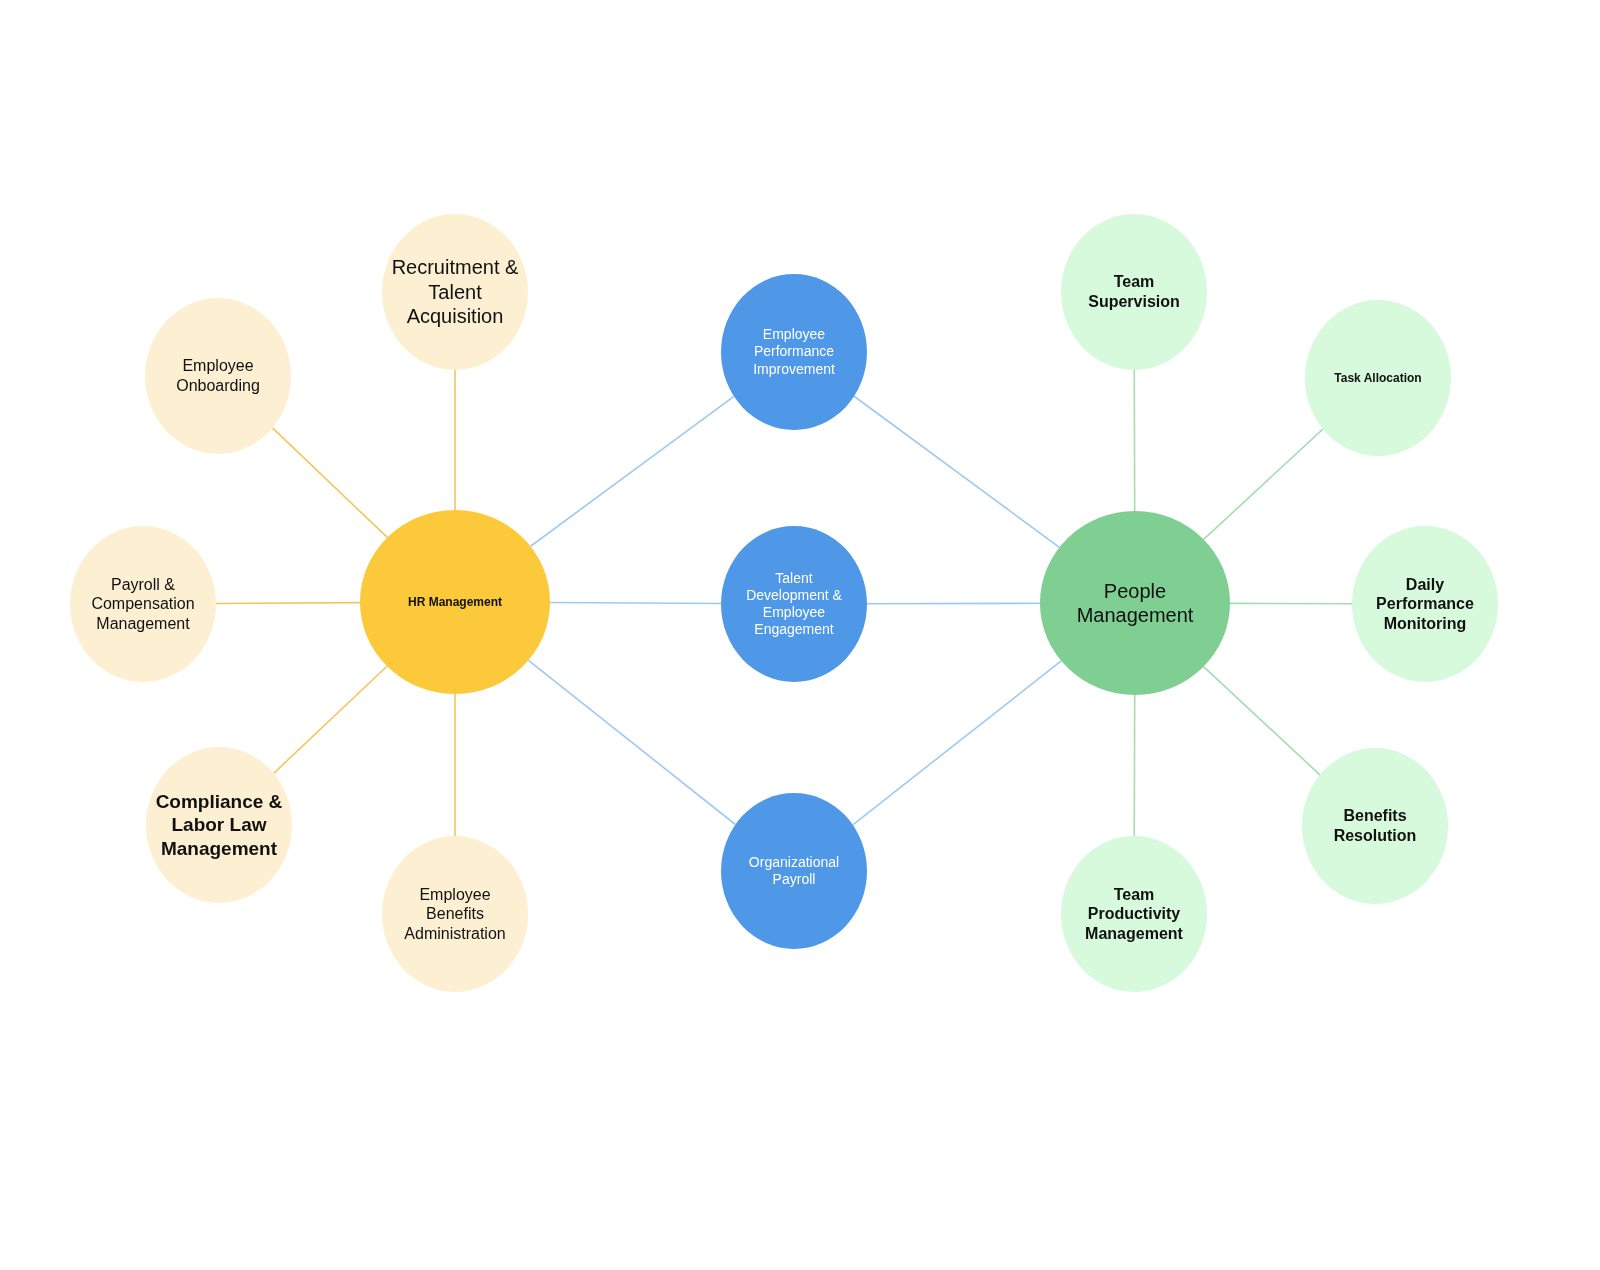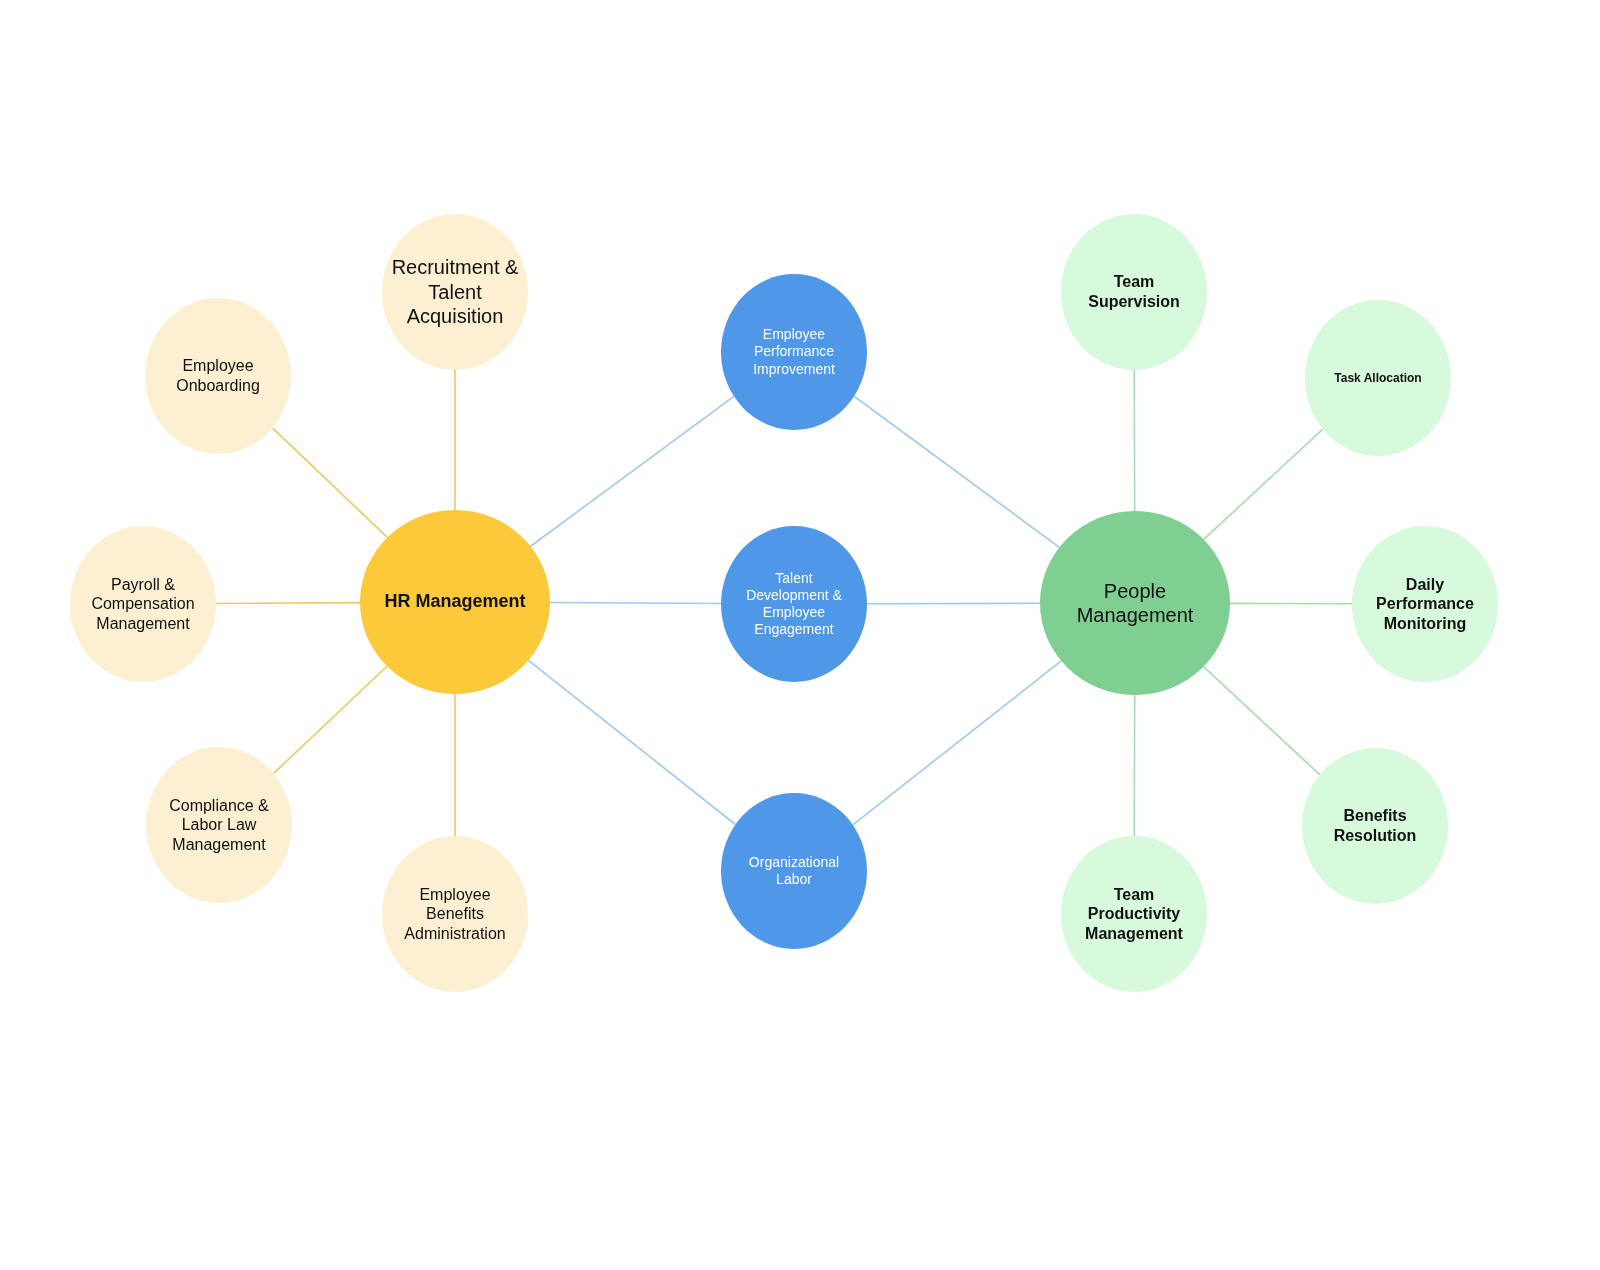--- a/index.html
+++ b/index.html
@@ -66,46 +66,46 @@
       <line x1="854.12" y1="396.25" x2="1059.37" y2="547.33" stroke="#9EC9F2" stroke-width="1.6"></line>
       <line x1="867.00" y1="603.79" x2="1040.00" y2="603.28" stroke="#9EC9F2" stroke-width="1.6"></line>
       <line x1="852.81" y1="824.78" x2="1061.23" y2="660.97" stroke="#9EC9F2" stroke-width="1.6"></line>
       <line x1="1134.70" y1="511.00" x2="1134.25" y2="370.00" stroke="#A6DCAF" stroke-width="1.6"></line>
       <line x1="1203.66" y1="539.42" x2="1322.83" y2="429.08" stroke="#A6DCAF" stroke-width="1.6"></line>
       <line x1="1230.00" y1="603.33" x2="1352.00" y2="603.75" stroke="#A6DCAF" stroke-width="1.6"></line>
       <line x1="1203.55" y1="666.69" x2="1319.91" y2="774.82" stroke="#A6DCAF" stroke-width="1.6"></line>
       <line x1="1134.70" y1="695.00" x2="1134.25" y2="836.00" stroke="#A6DCAF" stroke-width="1.6"></line>
     </svg>
   <div id="node-layer">
-      <div class="node node-hub" style="left: 360px; top: 510px; width: 190px; height: 184px; background: rgb(251, 201, 58); color: rgb(17, 17, 17); font-size: 18px; font-weight: 700;"><span>HR Management</span></div>
+      <div class="node node-hub" style="left: 360px; top: 510px; width: 190px; height: 184px; background: rgb(251, 201, 58); color: rgb(17, 17, 17); font-size: 12px; font-weight: 700;"><span>HR Management</span></div>
       <div class="node node-hub" style="left: 1040px; top: 511px; width: 190px; height: 184px; background: rgb(127, 206, 146); color: rgb(17, 17, 17); font-size: 20px; font-weight: 400;"><span>People
 Management</span></div>
       <div class="node node-leaf" style="left: 382px; top: 214px; width: 146px; height: 156px; background: rgb(253, 240, 210); color: rgb(17, 17, 17); font-size: 20px; font-weight: 400;"><span>Recruitment &amp;
 Talent
 Acquisition</span></div>
       <div class="node node-leaf" style="left: 145px; top: 298px; width: 146px; height: 156px; background: rgb(253, 240, 210); color: rgb(17, 17, 17); font-size: 16px; font-weight: 400;"><span>Employee
 Onboarding</span></div>
       <div class="node node-leaf" style="left: 70px; top: 526px; width: 146px; height: 156px; background: rgb(253, 240, 210); color: rgb(17, 17, 17); font-size: 16px; font-weight: 400; text-align: center;"><span>Payroll &amp;
 Compensation
 Management</span></div>
-      <div class="node node-leaf" style="left: 146px; top: 747px; width: 146px; height: 156px; background: rgb(253, 240, 210); color: rgb(17, 17, 17); font-size: 16px; font-weight: 400;"><span>Compliance &amp;
+      <div class="node node-leaf" style="left: 146px; top: 747px; width: 146px; height: 156px; background: rgb(253, 240, 210); color: rgb(17, 17, 17); font-size: 19px; font-weight: 700;"><span>Compliance &amp;
 Labor Law
 Management</span></div>
       <div class="node node-leaf" style="left: 382px; top: 836px; width: 146px; height: 156px; background: rgb(253, 240, 210); color: rgb(17, 17, 17); font-size: 16px; font-weight: 400;"><span>Employee
 Benefits
 Administration</span></div>
       <div class="node node-blue" style="left: 721px; top: 274px; width: 146px; height: 156px; background: rgb(79, 152, 232); color: rgb(255, 255, 255); font-size: 14px; font-weight: 400;"><span>Employee
 Performance
 Improvement</span></div>
       <div class="node node-blue" style="left: 721px; top: 526px; width: 146px; height: 156px; background: rgb(79, 152, 232); color: rgb(255, 255, 255); font-size: 14px; font-weight: 400;"><span>Talent
 Development &amp;
 Employee
 Engagement</span></div>
       <div class="node node-blue" style="left: 721px; top: 793px; width: 146px; height: 156px; background: rgb(79, 152, 232); color: rgb(255, 255, 255); font-size: 14px; font-weight: 400;"><span>Organizational
-Labor</span></div>
+Payroll</span></div>
       <div class="node node-leaf" style="left: 1061px; top: 214px; width: 146px; height: 156px; background: rgb(214, 250, 219); color: rgb(17, 17, 17); font-size: 16px; font-weight: 700;"><span>Team
 Supervision</span></div>
       <div class="node node-leaf" style="left: 1305px; top: 300px; width: 146px; height: 156px; background: rgb(214, 250, 219); color: rgb(17, 17, 17); font-size: 12px; font-weight: 700;"><span>Task Allocation</span></div>
       <div class="node node-leaf" style="left: 1352px; top: 526px; width: 146px; height: 156px; background: rgb(214, 250, 219); color: rgb(17, 17, 17); font-size: 16px; font-weight: 700;"><span>Daily
 Performance
 Monitoring</span></div>
       <div class="node node-leaf" style="left: 1302px; top: 748px; width: 146px; height: 156px; background: rgb(214, 250, 219); color: rgb(17, 17, 17); font-size: 16px; font-weight: 700;"><span>Benefits
 Resolution</span></div>
       <div class="node node-leaf" style="left: 1061px; top: 836px; width: 146px; height: 156px; background: rgb(214, 250, 219); color: rgb(17, 17, 17); font-size: 16px; font-weight: 700;"><span>Team
 Productivity

